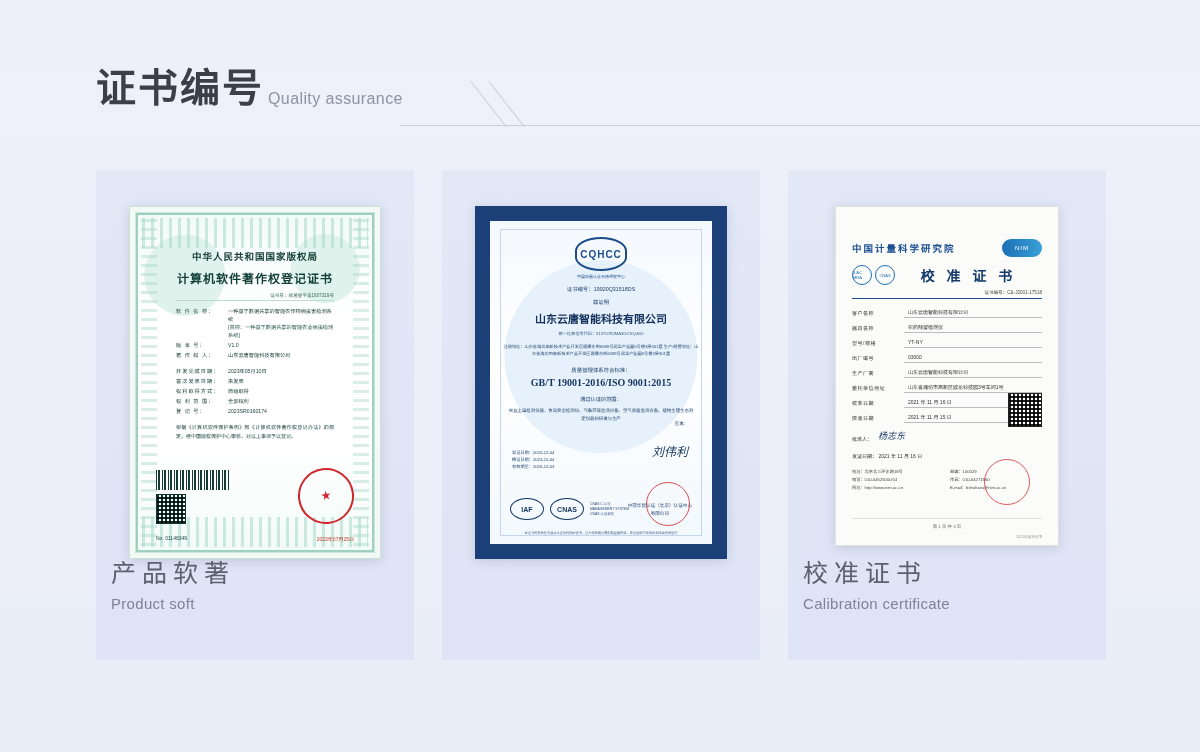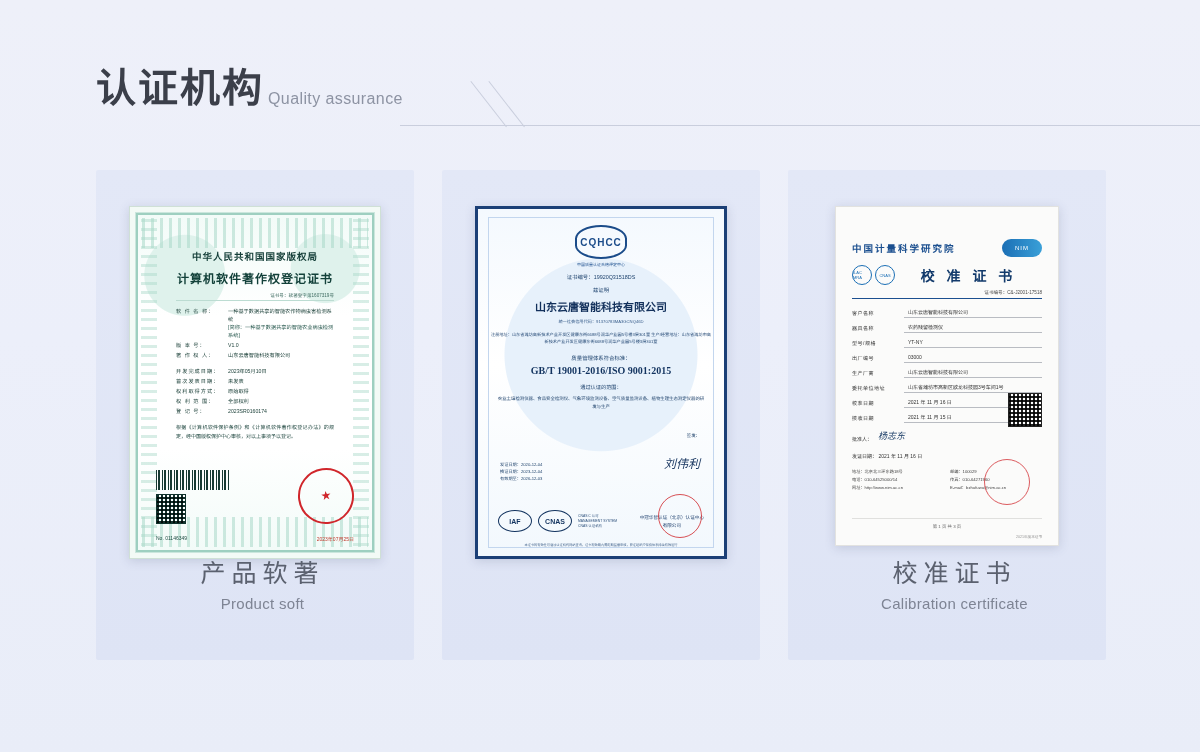--- a/index.html
+++ b/index.html
@@ -79,21 +79,20 @@
   .cert-frame {
     margin-top: 36px;
     box-shadow: 0 2px 10px rgba(60,70,110,0.18);
     background: #fff;
     position: relative;
     overflow: hidden;
   }
   .caption {
     position: absolute;
     left: 15px; right: 0; bottom: 44px;
-    text-align: center;
   }
   .caption-zh {
     font-size: 25px;
     color: #5b616f;
     letter-spacing: 6px;
     line-height: 34px;
     font-family: "Liberation Sans", "DejaVu Sans", sans-serif;
   }
   .caption-en {
     font-size: 15px;
@@ -193,21 +192,21 @@
     position: absolute; left: 18px; right: 18px; bottom: 8px;
     display: flex; justify-content: space-between;
     font-size: 5px; color: #c0392b;
   }
   .c1-footer .left { color: #1d4b42; }
 
   
   .cert2 {
     width: 252px; height: 353px;
     background: #1b3f76;
-    padding: 0;
+    padding: 12px;
   }
   .c2-inner {
     width: 100%; height: 100%;
     border: 3px solid #1b3f76;
     background:
       radial-gradient(circle at 50% 42%, #e7f1fb 0 96px, transparent 97px),
       linear-gradient(180deg, #f4f9fe 0%, #ffffff 45%, #f2f8fd 100%);
     position: relative;
     padding: 10px 12px;
     overflow: hidden;
@@ -390,21 +389,21 @@
   .c3-foot-right {
     position: absolute; right: 16px; bottom: 6px; font-size: 3.6px; color: #999;
   }
 </style>
 </head>
 <body>
 
 <div class="page">
 
   <div class="header">
-    <div class="header-title-zh">认证机构</div>
+    <div class="header-title-zh">证书编号</div>
     <div class="header-title-en">Quality assurance</div>
     <div class="header-slash"></div>
     <div class="header-rule"></div>
   </div>
 
   <div class="cards">
 
     <div class="card">
       <div class="cert-frame cert1">
         <div class="c1-inner">

